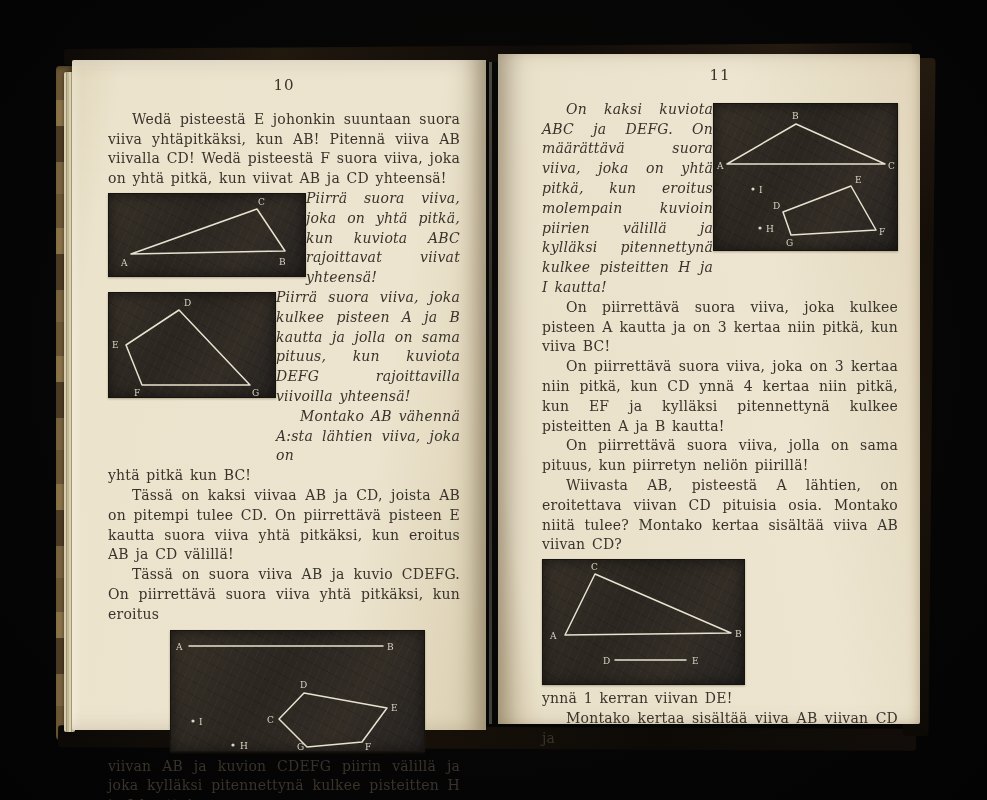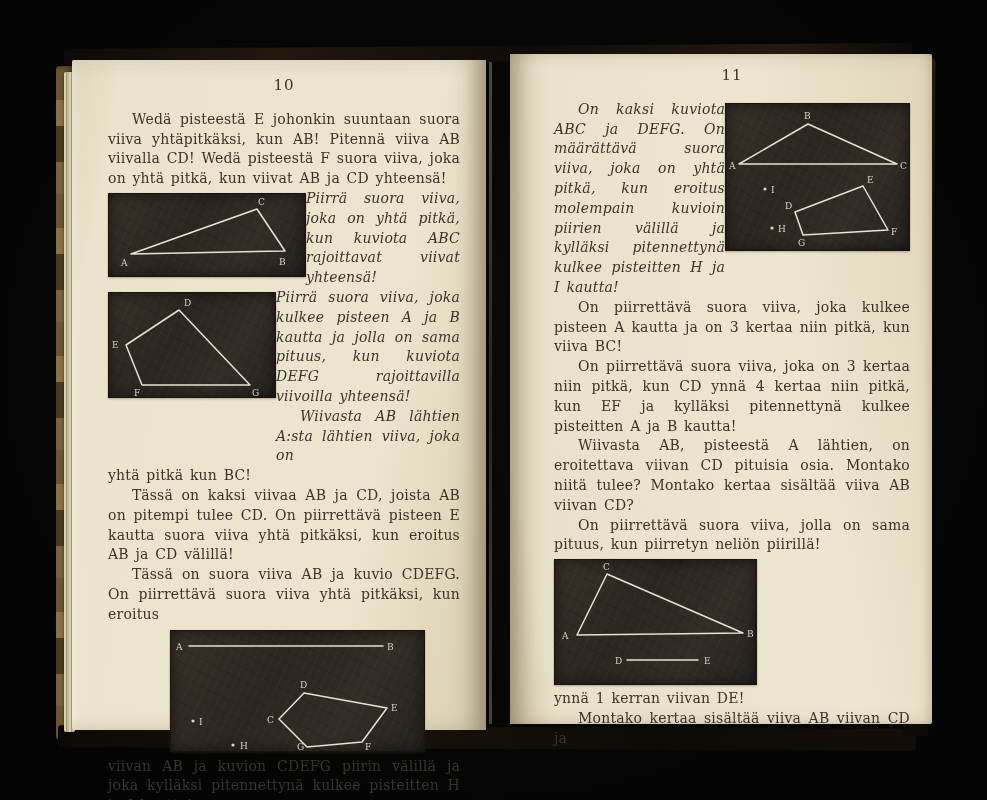--- a/index.html
+++ b/index.html
@@ -25,21 +25,21 @@
   .gutter-crease{position:absolute;left:489px;top:62px;width:3px;height:662px;
     background:linear-gradient(180deg,rgba(248,242,226,.28),rgba(248,242,226,.12) 50%,rgba(248,242,226,.25));}
   
   .page{position:absolute;color:#3a332b;font-size:14px;line-height:19.8px;
     text-align:justify;word-spacing:2px;letter-spacing:.2px;}
   .page-left{left:72px;top:60px;width:414px;height:670px;
     padding:16px 26px 0 36px;box-sizing:border-box;
     background:linear-gradient(100deg,#e0d6ba 0%,#ece3cd 10%,#ede4cf 70%,#dcd1b3 96%);
     box-shadow:inset -18px 0 24px -10px rgba(80,62,35,.55),inset 3px 3px 10px rgba(255,255,248,.35);
     border-radius:2px 0 0 2px;}
-  .page-right{left:510px;top:54px;width:422px;height:670px;
+  .page-right{left:498px;top:54px;width:422px;height:670px;
     padding:12px 22px 0 44px;box-sizing:border-box;
     background:linear-gradient(80deg,#d7cbac 0%,#e9e0c9 9%,#ede5d0 65%,#e2d7bd 97%);
     box-shadow:inset 20px 0 26px -12px rgba(80,62,35,.5),inset -7px 0 12px -6px rgba(115,95,58,.4);
     border-radius:0 2px 2px 0;}
   .pagenum{text-align:center;font-size:15px;letter-spacing:1px;margin:0 0 14px 0;}
   p{margin:0;}
   .ind{text-indent:24px;}
   .fig-row{display:flex;align-items:flex-start;}
   .fig-row .col{flex:1;font-style:italic;}
   .gap-r{margin-right:13px;}
@@ -92,21 +92,21 @@
         <svg width="166" height="104" viewBox="0 0 166 104">
           <polygon class="ln" points="70,17 17,52 33,92 141,92"></polygon>
           <text x="75" y="13">D</text>
           <text x="3" y="55">E</text>
           <text x="25" y="103">F</text>
           <text x="143" y="103">G</text>
         </svg>
       </div>
       <div class="col">
         <p>Piirrä suora viiva, joka kulkee pisteen A ja B kautta ja jolla on sama pituus, kun kuviota DEFG rajoittavilla viivoilla yhteensä!</p>
-        <p class="ind">Wiivasta AB lähtien A:sta lähtien viiva, joka on</p>
+        <p class="ind">Montako AB vähennä A:sta lähtien viiva, joka on</p>
       </div>
     </div>
 
     <p>yhtä pitkä kun BC!</p>
     <p class="ind">Tässä on kaksi viivaa AB ja CD, joista AB on pitempi tulee CD. On piirrettävä pisteen E kautta suora viiva yhtä pitkäksi, kun eroitus AB ja CD välillä!</p>
     <p class="ind">Tässä on suora viiva AB ja kuvio CDEFG. On piirrettävä suora viiva yhtä pitkäksi, kun eroitus</p>
 
     <div class="plate fig3">
       <svg width="253" height="120" viewBox="0 0 253 120">
         <line class="ln" x1="18" y1="15" x2="212" y2="15"></line>
@@ -147,22 +147,22 @@
           <circle cx="39" cy="85" r="1.6" fill="#dcd6c4"></circle>
           <text x="45" y="89">I</text>
           <circle cx="46" cy="124" r="1.6" fill="#dcd6c4"></circle>
           <text x="52" y="128">H</text>
         </svg>
       </div>
     </div>
 
     <p class="ind">On piirrettävä suora viiva, joka kulkee pisteen A kautta ja on 3 kertaa niin pitkä, kun viiva BC!</p>
     <p class="ind">On piirrettävä suora viiva, joka on 3 kertaa niin pitkä, kun CD ynnä 4 kertaa niin pitkä, kun EF ja kylläksi pitennettynä kulkee pisteitten A ja B kautta!</p>
+    <p class="ind">On piirrettävä suora viiva, jolla on sama pituus, kun piirretyn neliön piirillä!</p>
     <p class="ind">Wiivasta AB, pisteestä A lähtien, on eroitettava viivan CD pituisia osia. Montako niitä tulee? Montako kertaa sisältää viiva AB viivan CD?</p>
-    <p class="ind">On piirrettävä suora viiva, jolla on sama pituus, kun piirretyn neliön piirillä!</p>
 
     <div class="fig-row">
       <div class="plate fig5 gap-l">
         <svg width="201" height="124" viewBox="0 0 201 124">
           <polygon class="ln" points="52,14 22,75 188,73"></polygon>
           <text x="48" y="10">C</text>
           <text x="7" y="79">A</text>
           <text x="192" y="77">B</text>
           <line class="ln" x1="72" y1="100" x2="143" y2="100"></line>
           <text x="60" y="104">D</text>

